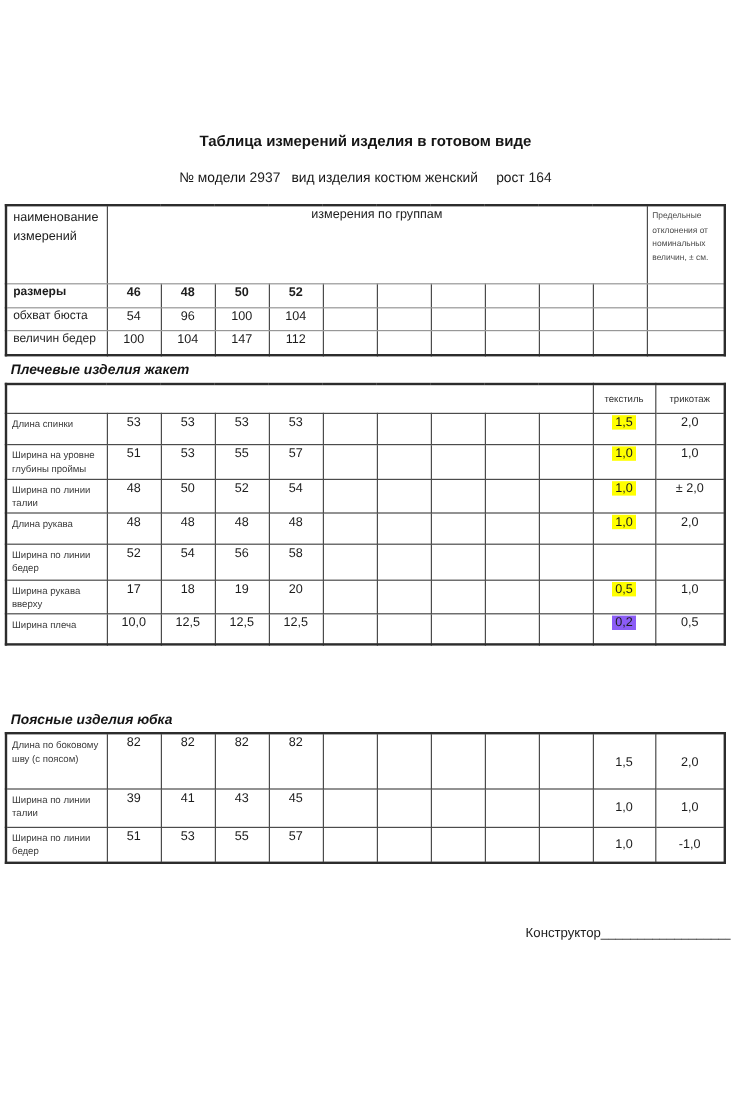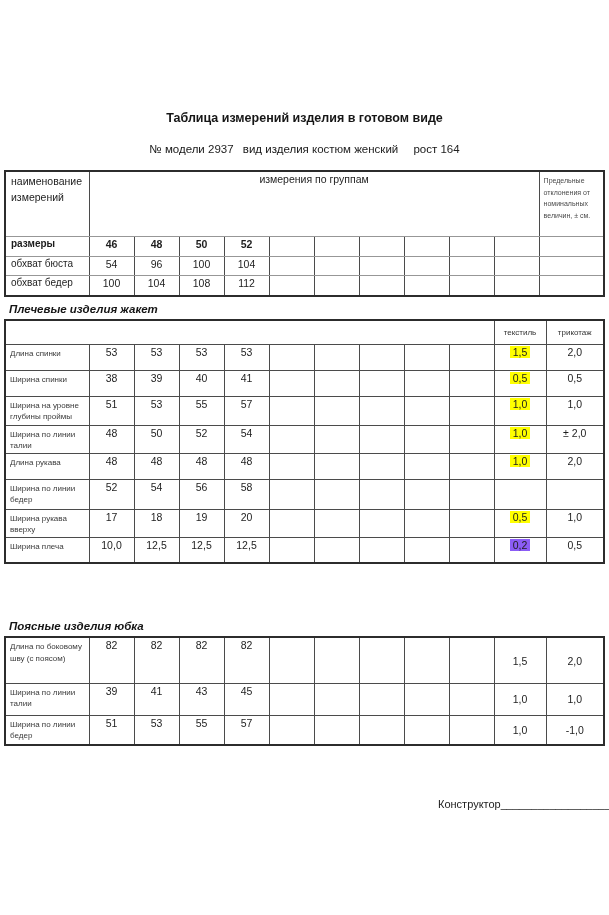--- a/index.html
+++ b/index.html
@@ -96,24 +96,24 @@
           <td class="val">104</td>
           <td class="val"></td>
           <td class="val"></td>
           <td class="val"></td>
           <td class="val"></td>
           <td class="val"></td>
           <td class="val"></td>
           <td class="val"></td>
         </tr>
         <tr style="height: 20px;">
-          <td class="lbl1">обхват бедер</td>
+          <td class="lbl1">величин бедер</td>
           <td class="val">100</td>
           <td class="val">104</td>
-          <td class="val">108</td>
+          <td class="val">147</td>
           <td class="val">112</td>
           <td class="val"></td>
           <td class="val"></td>
           <td class="val"></td>
           <td class="val"></td>
           <td class="val"></td>
           <td class="val"></td>
           <td class="val"></td>
         </tr>
       </tbody>
@@ -151,34 +151,20 @@
           <td class="val">53</td>
           <td class="val">53</td>
           <td class="val"></td>
           <td class="val"></td>
           <td class="val"></td>
           <td class="val"></td>
           <td class="val"></td>
           <td class="val tol"><span class="hl" style="background: rgb(255, 255, 0);">1,5</span></td>
           <td class="val">2,0</td>
         </tr>
-        <tr style="height: 26px;">
-          <td class="lbl2">Ширина спинки</td>
-          <td class="val">38</td>
-          <td class="val">39</td>
-          <td class="val">40</td>
-          <td class="val">41</td>
-          <td class="val"></td>
-          <td class="val"></td>
-          <td class="val"></td>
-          <td class="val"></td>
-          <td class="val"></td>
-          <td class="val tol"><span class="hl" style="background: rgb(255, 255, 0);">0,5</span></td>
-          <td class="val">0,5</td>
-        </tr>
         <tr style="height: 29px;">
           <td class="lbl2">Ширина на уровне глубины проймы</td>
           <td class="val">51</td>
           <td class="val">53</td>
           <td class="val">55</td>
           <td class="val">57</td>
           <td class="val"></td>
           <td class="val"></td>
           <td class="val"></td>
           <td class="val"></td>

